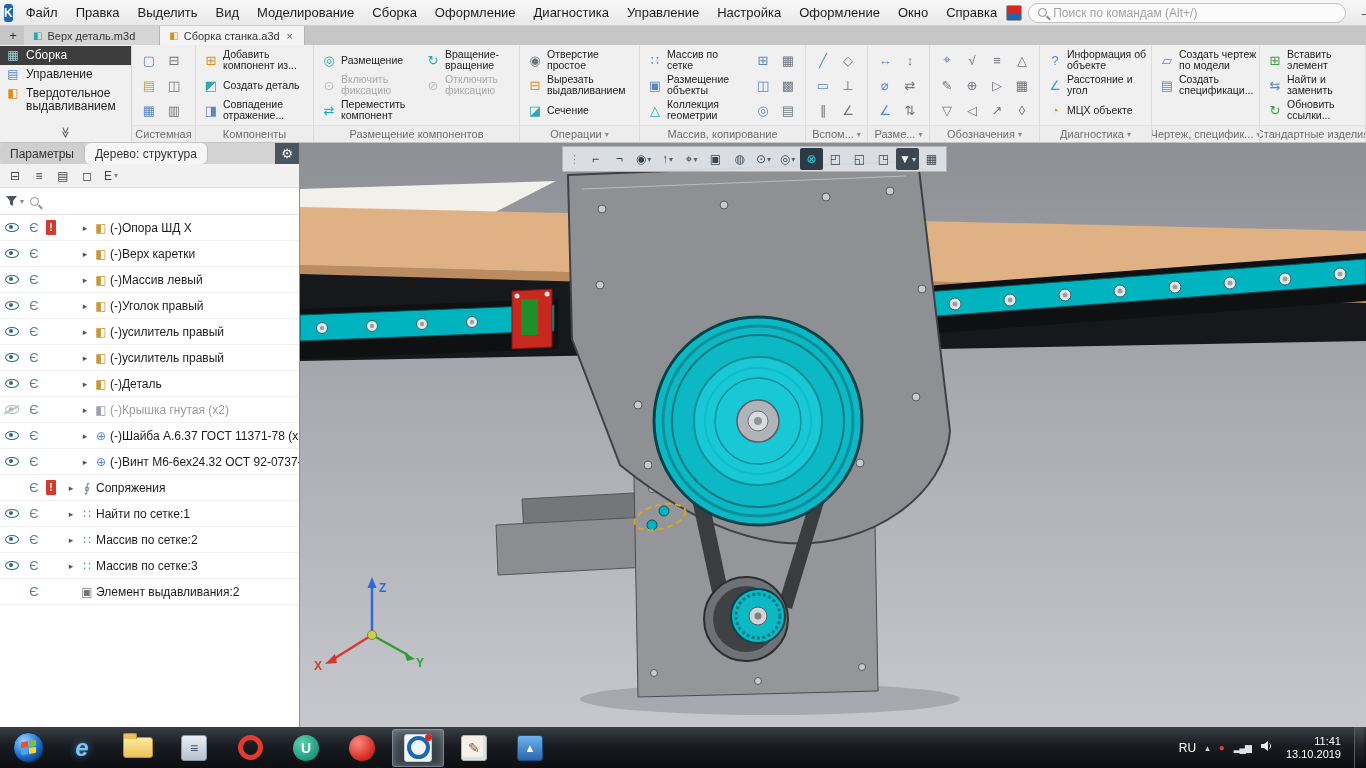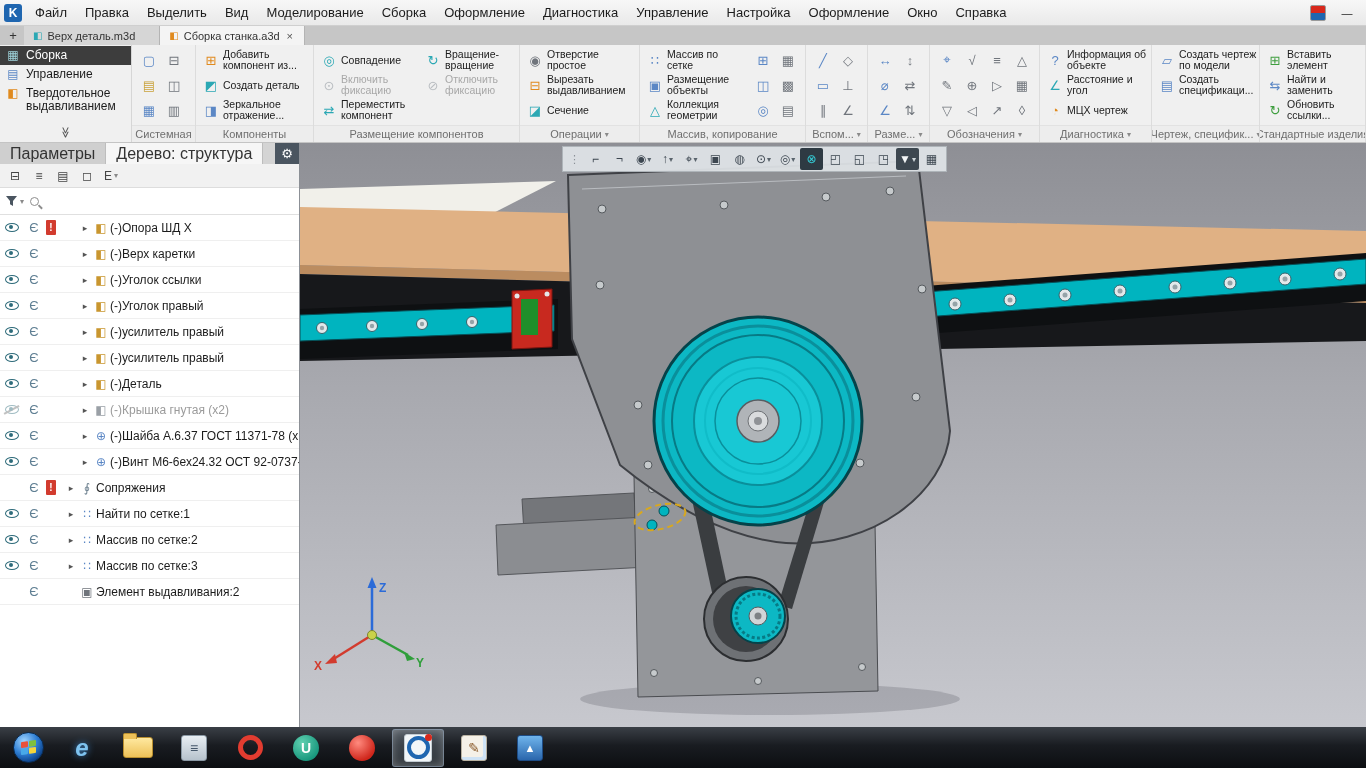--- a/index.html
+++ b/index.html
@@ -49,21 +49,21 @@
 .rbtn.disabled{color:#a8a8a8;}
 .rbtn.disabled .ric{color:#b8bcc0 !important;}
 .ric{width:16px;text-align:center;font-size:13px;flex:0 0 auto;}
 .rlabel{font-size:10.5px;line-height:11px;display:block;}
 .igrid{display:grid;grid-auto-flow:column;grid-template-rows:repeat(3,24px);grid-auto-columns:24px;gap:1px;}
 .ibtn{width:24px;height:24px;display:flex;align-items:center;justify-content:center;font-size:13px;}
 
 
 .panel{position:absolute;left:0;top:143px;width:300px;bottom:41px;background:#fff;border-right:1px solid #8c9096;display:flex;flex-direction:column;z-index:20;}
 .panel-tabs{height:21px;display:flex;background:#d4d4d4;flex:0 0 auto;}
-.ptab{padding:0 10px;display:flex;align-items:center;font-size:16px;color:#333;background:#cfcfcf;border-right:1px solid #bdbdbd;}
+.ptab{padding:0 10px;display:flex;align-items:center;font-size:12px;color:#333;background:#cfcfcf;border-right:1px solid #bdbdbd;border-radius:6px;}
 .ptab.active{background:#f6f6f6;}
 .gear-btn{margin-left:auto;width:24px;background:#4a5560;color:#fff;display:flex;align-items:center;justify-content:center;font-size:13px;}
 .panel-tools{height:24px;background:#f1f1f1;border-bottom:1px solid #ddd;display:flex;align-items:center;padding:0 4px;gap:2px;flex:0 0 auto;}
 .ptool{min-width:22px;height:20px;display:flex;align-items:center;justify-content:center;font-size:12px;color:#444;gap:2px;}
 .filter-row{height:27px;border-bottom:1px solid #e0e0e0;display:flex;align-items:center;padding:0 5px;gap:6px;flex:0 0 auto;}
 .funnel-btn{display:flex;align-items:center;gap:2px;}
 .filter-input{flex:1;display:flex;align-items:center;gap:6px;height:21px;}
 .filter-input input{border:none;outline:none;flex:1;font-size:12px;font-family:inherit;}
 .tree{flex:1;overflow:hidden;background:#fff;}
 .trow{height:26px;display:flex;align-items:center;border-bottom:1px solid #efefef;font-size:12px;}
@@ -143,20 +143,24 @@
       <span class="menu-item">Оформление</span>
       <span class="menu-item">Диагностика</span>
       <span class="menu-item">Управление</span>
       <span class="menu-item">Настройка</span>
       <span class="menu-item">Оформление</span>
       <span class="menu-item">Окно</span>
       <span class="menu-item">Справка</span>
     </div>
   <div class="menubar-right">
     <span class="addon-icon"></span>
+    <div class="search-box">
+      <span class="mag"></span>
+      <input placeholder="Поиск по командам (Alt+/)" style="">
+    </div>
     <div class="win-btns">
       <button class="win-btn">—</button>
 
     </div>
   </div>
 </div>
 
 <div class="tabbar">
   <button class="tab-plus">+</button>
   <div class="tabbar-tabs">
@@ -236,36 +240,36 @@
               <span class="rlabel" style="width:88px">Добавить компонент из...</span>
             </button>
 
             <button class="rbtn">
               <span class="ric" style="color: rgb(43, 168, 180);">◩</span>
               <span class="rlabel" style="width:88px">Создать деталь</span>
             </button>
 
             <button class="rbtn">
               <span class="ric" style="color: rgb(91, 135, 197);">◨</span>
-              <span class="rlabel" style="width:88px">Зеркальное отражение...</span>
+              <span class="rlabel" style="width:88px">Совпадение отражение...</span>
             </button>
           </div>
       </div>
       <div class="rgroup-label">
           <span>Компоненты</span>
         </div>
     </div>
 
     <div class="rgroup" style="width:206px">
       <div class="rgroup-body">
         <div class="icol">
 
             <button class="rbtn">
               <span class="ric" style="color: rgb(43, 168, 180);">◎</span>
-              <span class="rlabel" style="width:76px">Совпадение</span>
+              <span class="rlabel" style="width:76px">Размещение</span>
             </button>
 
             <button class="rbtn disabled">
               <span class="ric" style="color: rgb(170, 176, 182);">⊙</span>
               <span class="rlabel" style="width:76px">Включить фиксацию</span>
             </button>
 
             <button class="rbtn">
               <span class="ric" style="color: rgb(43, 168, 180);">⇄</span>
               <span class="rlabel" style="width:76px">Переместить компонент</span>
@@ -478,21 +482,21 @@
               <span class="rlabel" style="width:82px">Информация об объекте</span>
             </button>
 
             <button class="rbtn">
               <span class="ric" style="color: rgb(43, 168, 180);">∠</span>
               <span class="rlabel" style="width:82px">Расстояние и угол</span>
             </button>
 
             <button class="rbtn">
               <span class="ric" style="color: rgb(224, 138, 30);">◔</span>
-              <span class="rlabel" style="width:82px">МЦХ чертеж</span>
+              <span class="rlabel" style="width:82px">МЦХ объекте</span>
             </button>
           </div>
       </div>
       <div class="rgroup-label">
           <span>Диагностика</span>
           <span class="caret">▾</span>
         </div>
     </div>
 
     <div class="rgroup" style="width:108px">
@@ -619,21 +623,21 @@
         <span class="t-eye">
           <span class="eye eye-on"></span>
         </span>
         <span class="t-e">Є</span>
         <span class="t-badge">
           <span class="badge-inner"></span>
         </span>
         <span class="t-indent ind2"></span>
         <span class="t-arrow">▸</span>
         <span class="t-icon" style="color: rgb(201, 150, 47);">◧</span>
-        <span class="t-label">(-)Уголок ссылки</span>
+        <span class="t-label">(-)Массив левый</span>
       </div>
 
       <div class="trow">
         <span class="t-eye">
           <span class="eye eye-on"></span>
         </span>
         <span class="t-e">Є</span>
         <span class="t-badge">
           <span class="badge-inner"></span>
         </span>
@@ -1065,13 +1069,30 @@
           <span>✎</span>
         </div>
       </div>
 
       <div class="task-icon" title="photo-viewer-icon">
         <div class="ti ic-photos">
           <span>▲</span>
         </div>
       </div>
     </div>
+  <div class="tray">
+    <span class="tray-lang">RU</span>
+    <span class="tray-chev">▴</span>
+    <span class="tray-badge">●</span>
+    <span class="tray-net">▂▄▆</span>
+    <span class="tray-speaker">
+      <svg width="13" height="12" viewBox="0 0 13 12">
+          <path d="M1,4 H4 L8,1 V11 L4,8 H1 Z" fill="#e8eaec"></path>
+          <path d="M9.5,3.5 C11,5 11,7 9.5,8.5" stroke="#e8eaec" fill="none"></path>
+        </svg>
+    </span>
+    <div class="clock">
+      <div>11:41</div>
+      <div>13.10.2019</div>
+    </div>
+    <div class="show-desktop"></div>
+  </div>
 </div>
 
 </body></html>

